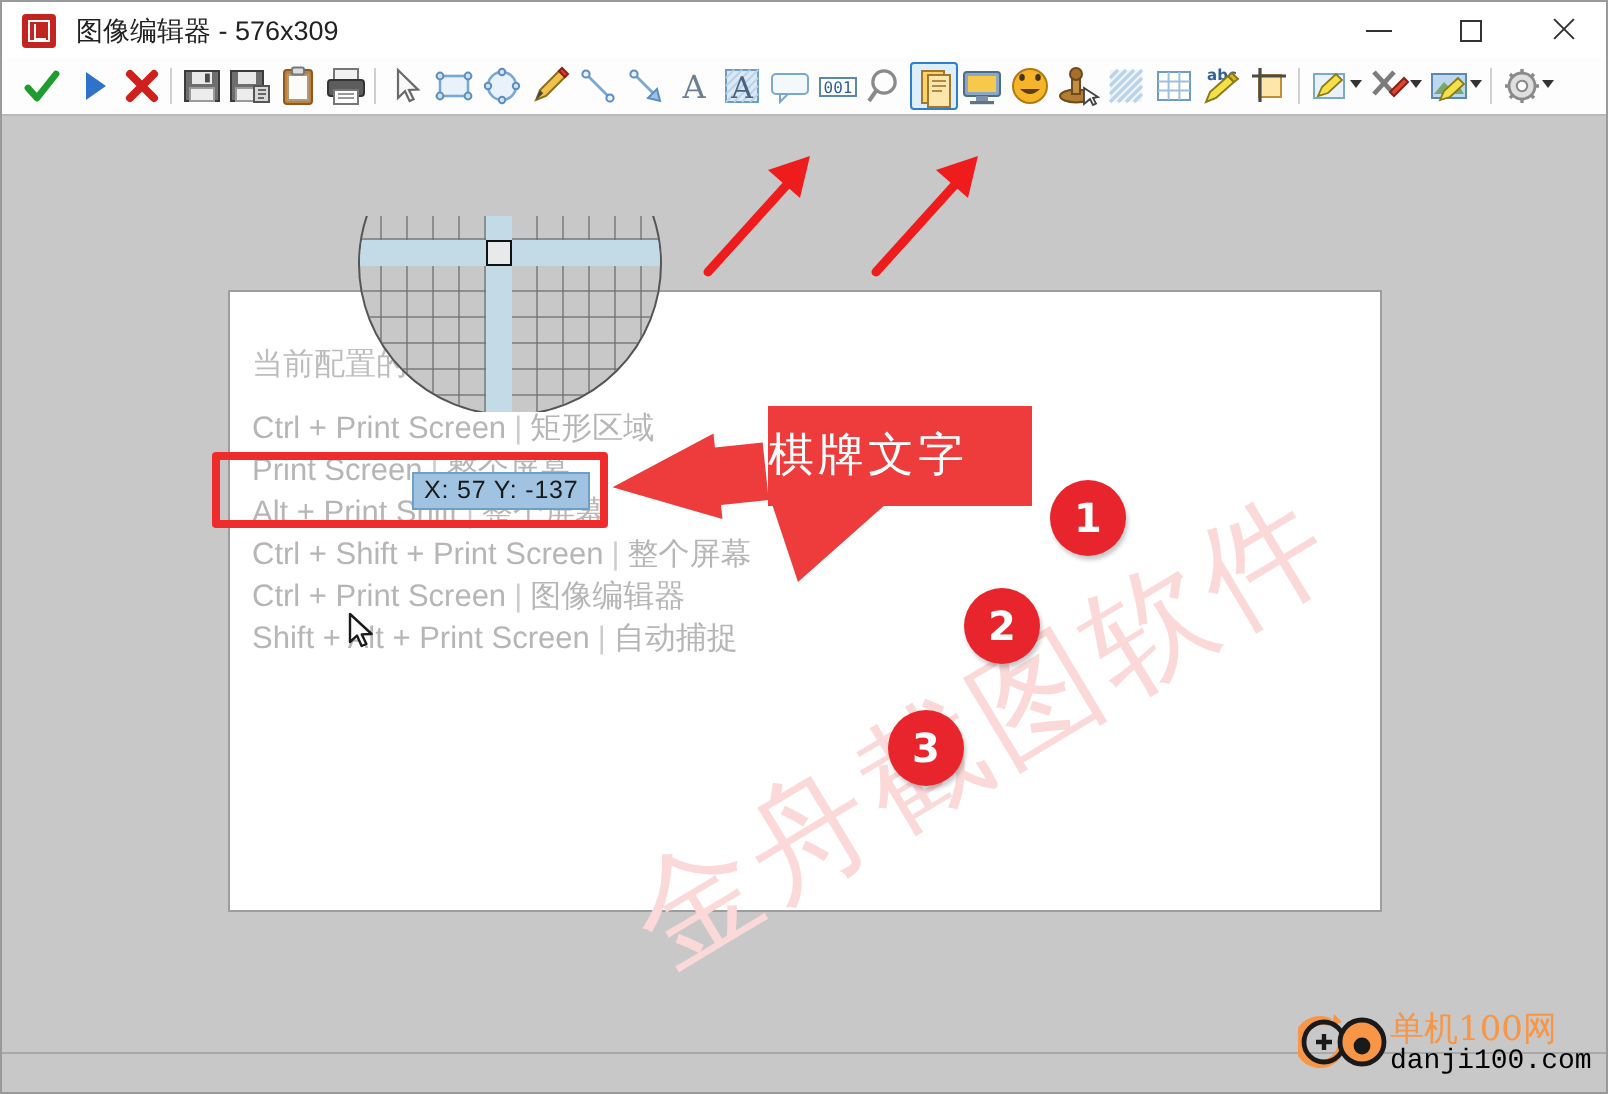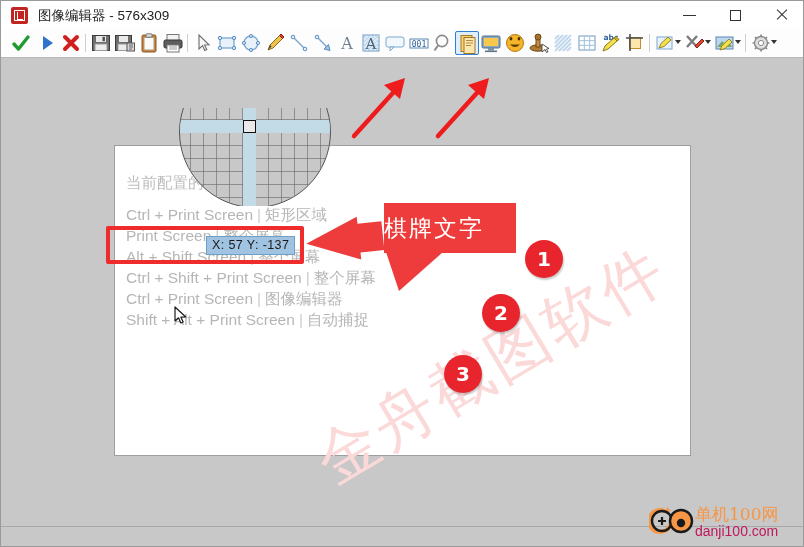--- a/index.html
+++ b/index.html
@@ -82,21 +82,21 @@
   
   .cursor{position:absolute;left:173px;top:248px;width:14px;height:20px;}
 
   
   .statusbar{position:absolute;left:0;top:525px;width:804px;height:21px;background:#c8c8c8;border-top:1px solid #a8a8a8;}
   .statusbar .sb-text{position:absolute;left:8px;top:3px;font-size:11.5px;color:#555;}
 
   
   .logo{position:absolute;left:648px;top:503px;width:150px;height:40px;}
   .logo-txt1{position:absolute;left:46px;top:-1px;font-size:17px;color:#f79646;font-family:"DejaVu Serif",serif;letter-spacing:0px;}
-  .logo-txt2{position:absolute;left:46px;top:19px;font-size:14px;color:#be185d;font-family:Liberation Sans, sans-serif;}
+  .logo-txt2{position:absolute;left:46px;top:19px;font-size:14px;color:#000000;font-family:Liberation Mono, monospace;}
 </style>
 </head>
 <body>
 
 <div id="app">
 
   <div class="titlebar">
     <div class="app-icon"></div>
     <div class="title-text">图像编辑器 - 576x309</div>
     <div class="win-btn win-min">
@@ -364,21 +364,21 @@
       <div class="sc-list">
         <div class="sc-title">当前配置的快捷键</div>
         <div style="height:11px"></div>
         <div class="sc-row">
           <span>Ctrl + Print Screen</span><span class="sc-sep">|</span><span>矩形区域</span>
         </div>
         <div class="sc-row">
           <span>Print Screen</span><span class="sc-sep">|</span><span>整个屏幕</span>
         </div>
         <div class="sc-row">
-          <span>Alt + Shift Screen</span><span class="sc-sep">|</span><span>整个屏幕</span>
+          <span>Alt + Print Shift</span><span class="sc-sep">|</span><span>整个屏幕</span>
         </div>
         <div class="sc-row">
           <span>Ctrl + Shift + Print Screen</span><span class="sc-sep">|</span><span>整个屏幕</span>
         </div>
         <div class="sc-row">
           <span>Ctrl + Print Screen</span><span class="sc-sep">|</span><span>图像编辑器</span>
         </div>
         <div class="sc-row">
           <span>Shift + Alt + Print Screen</span><span class="sc-sep">|</span><span>自动捕捉</span>
         </div>

